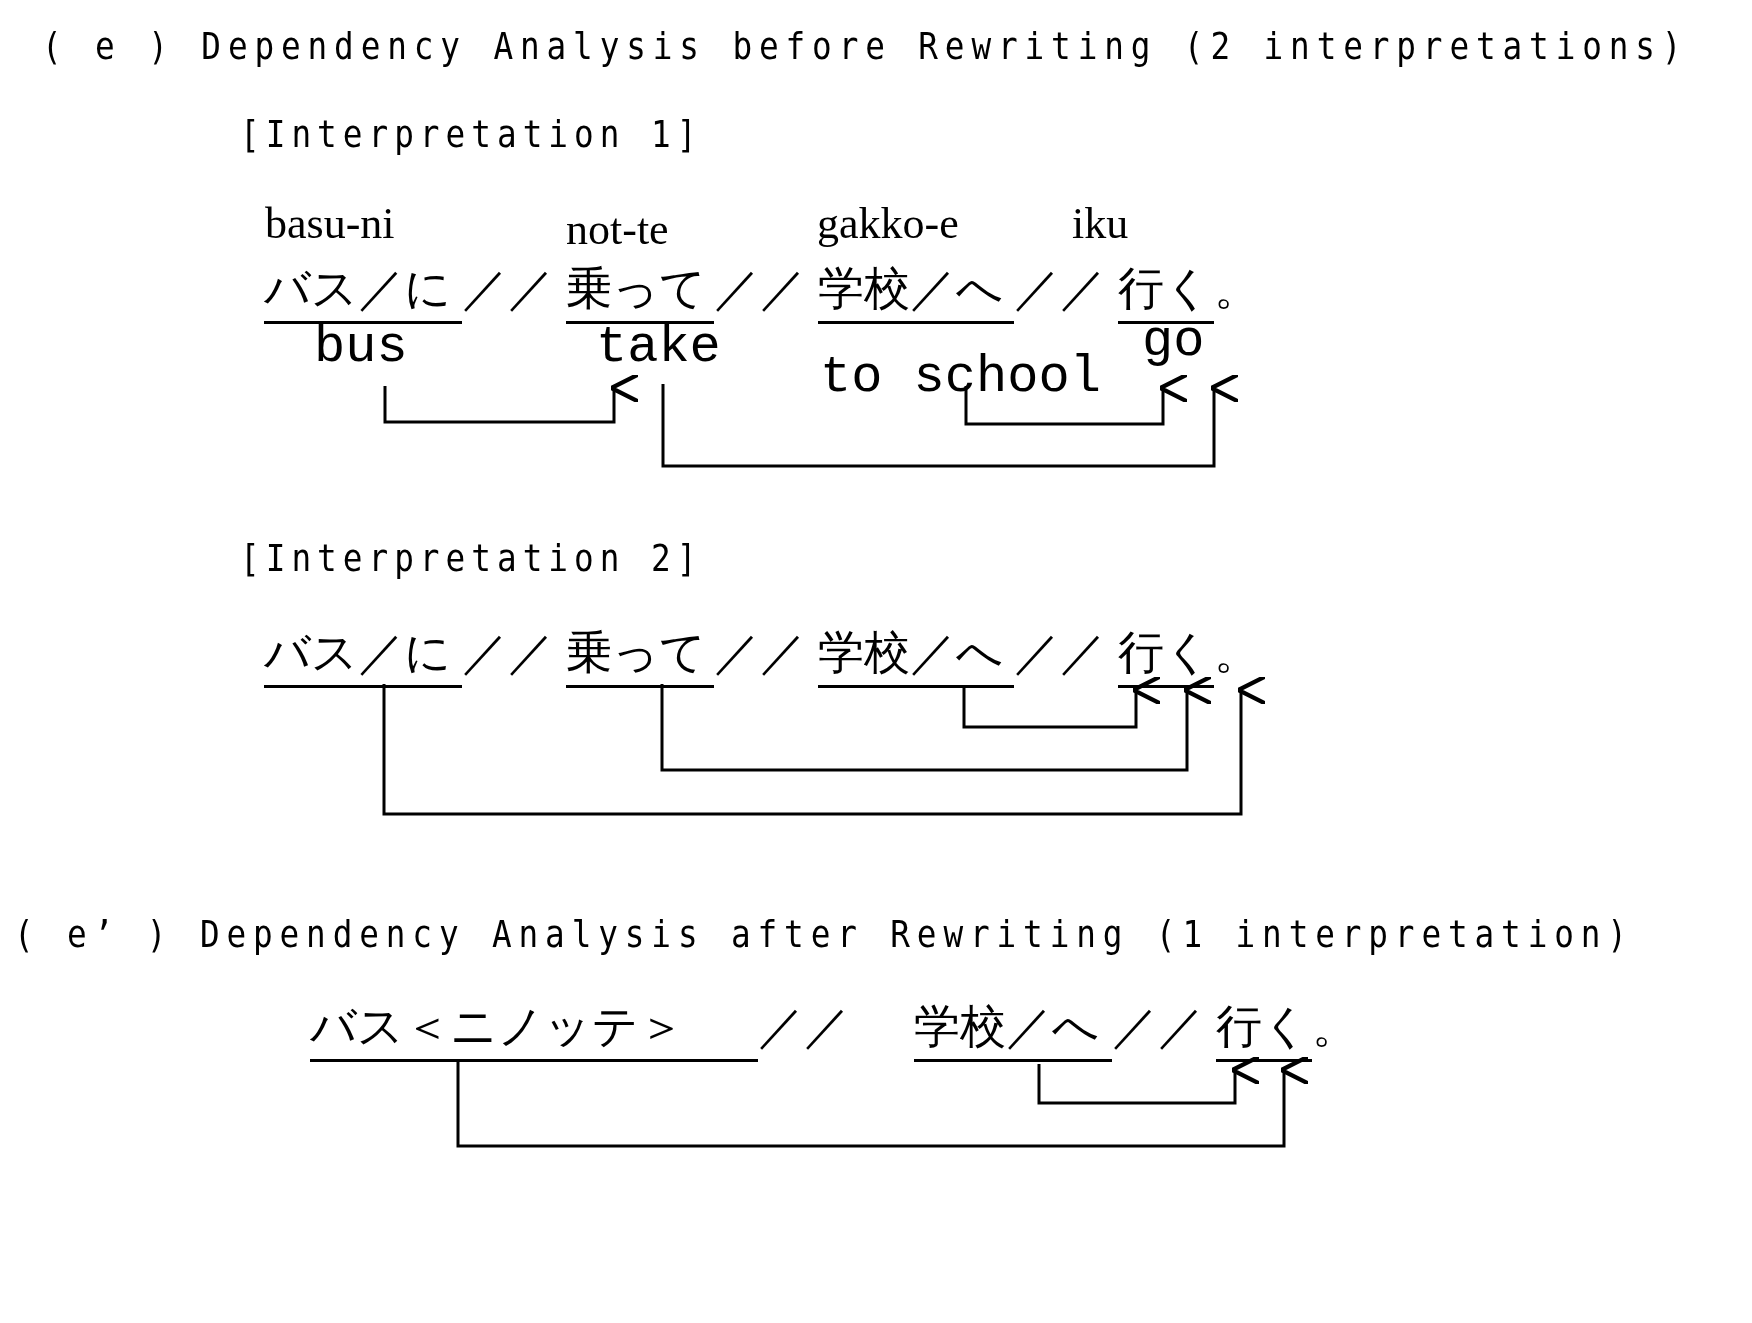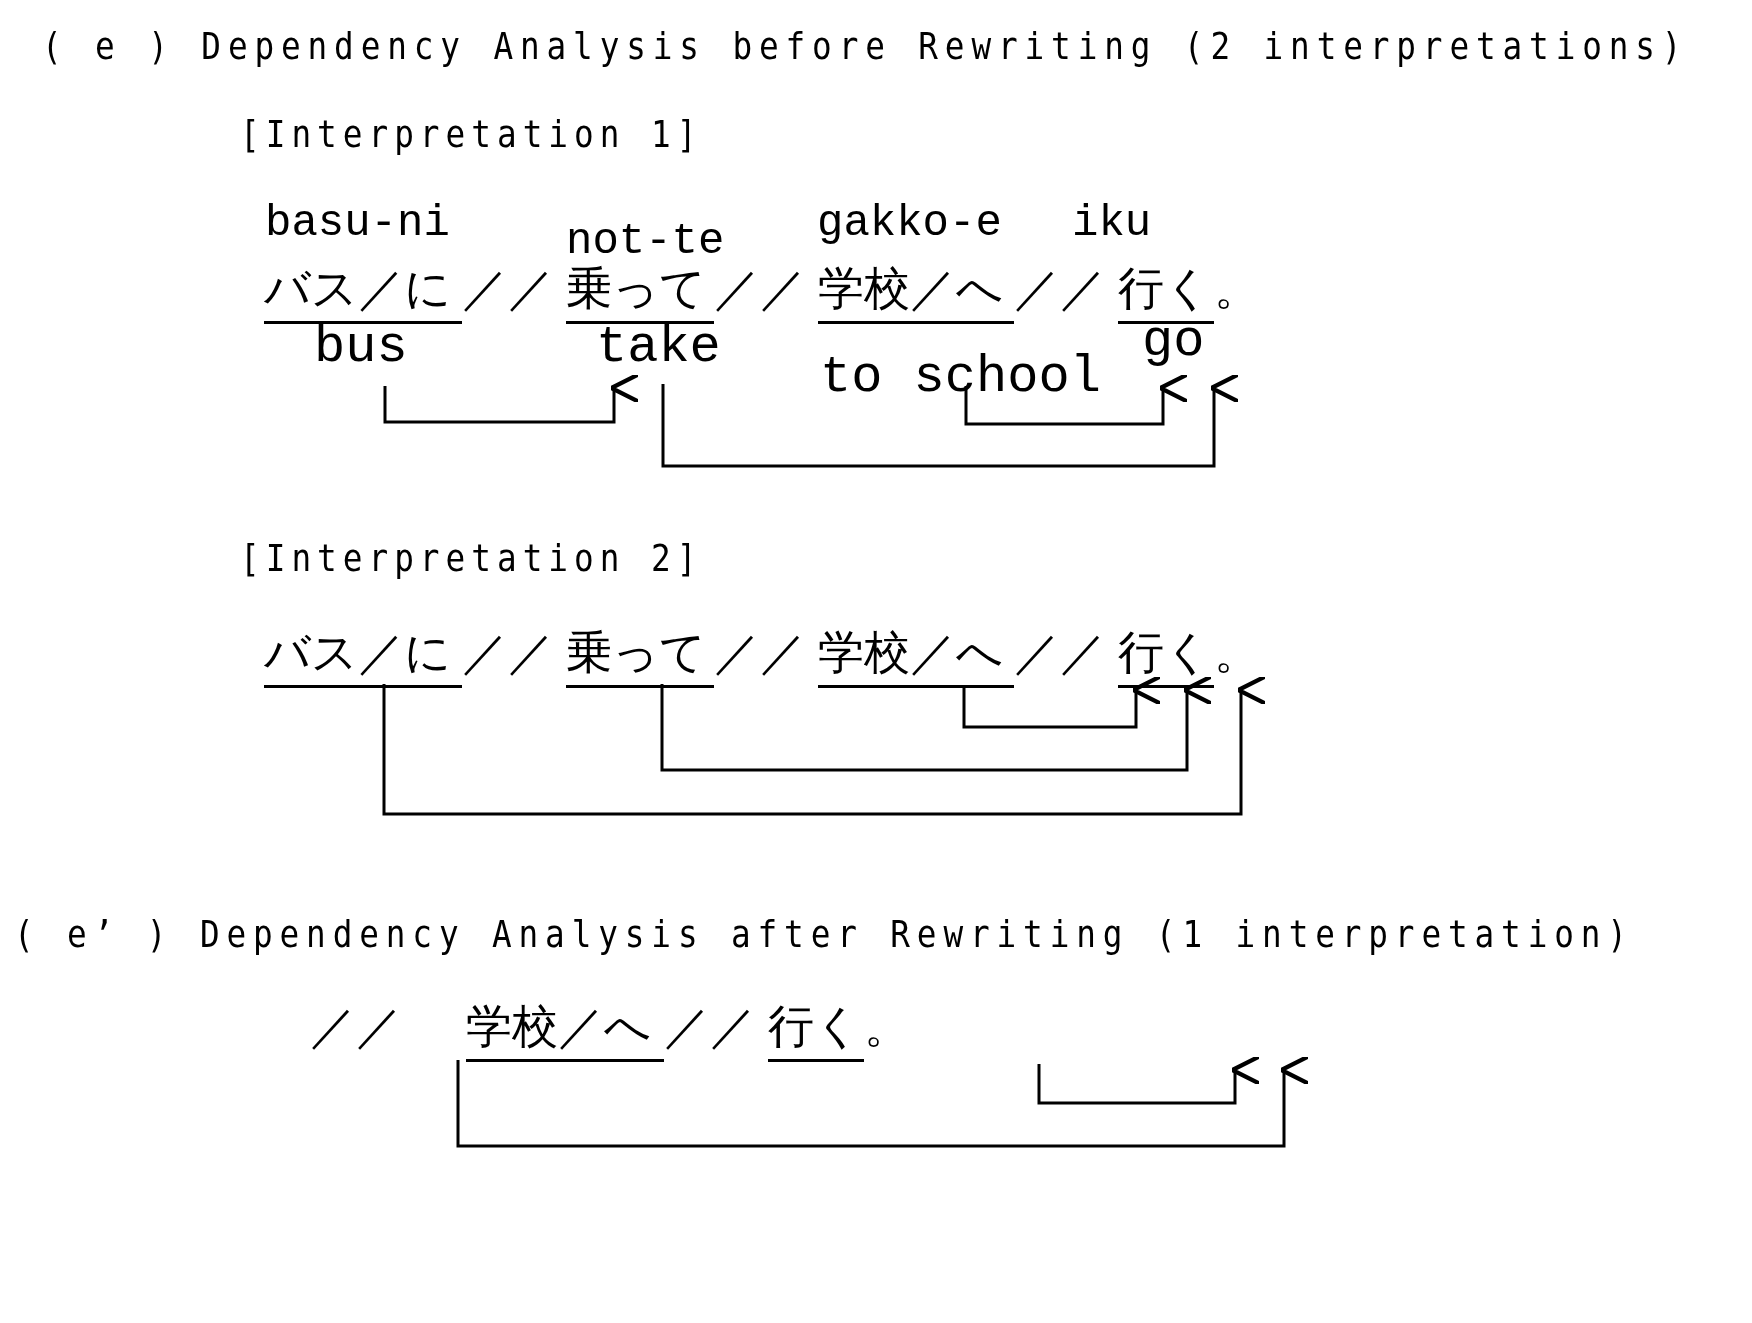--- a/index.html
+++ b/index.html
@@ -1,37 +1,37 @@
 <!DOCTYPE html>
 <html><head>
 <meta charset="utf-8">
 <style>
   html, body { margin: 0; padding: 0; background: #ffffff; }
   body { width: 1752px; height: 1323px; position: relative; overflow: hidden; color: #000; }
   .abs { position: absolute; white-space: pre; }
   .heading { font-family: "DejaVu Sans Mono", monospace; font-size: 38px; letter-spacing: 8px; transform: scaleX(0.86); transform-origin: left top; }
   .subheading { font-family: "DejaVu Sans Mono", monospace; font-size: 38px; letter-spacing: 7px; transform: scaleX(0.86); transform-origin: left top; }
-  .roman { font-family: Liberation Mono, monospace; font-size: 44px; }
+  .roman { font-family: Liberation Serif, serif; font-size: 44px; }
   .gloss { font-family: "Liberation Mono", monospace; font-size: 52px; }
   .jp { font-family: "DejaVu Sans", sans-serif; font-size: 46px; display: flex; align-items: flex-end; }
   .seg { position: relative; display: inline-block; margin-top: 6px; }
   .seg.ul::after { content: ""; position: absolute; left: 0; right: 0; bottom: -4px; height: 3px; background: #000; }
   svg.arrows { position: absolute; left: 0; top: 0; width: 1752px; height: 1323px; pointer-events: none; }
   svg.arrows line, svg.arrows polyline { stroke: #000; stroke-width: 3; fill: none; }
 </style>
 </head>
 <body>
 
 <div class="abs heading" style="left:42px; top:24px;">( e ) Dependency Analysis before Rewriting (2 interpretations)</div>
 
 <div class="abs subheading" style="left:240px; top:112px;">[Interpretation 1]</div>
 
 <div>
   <div class="abs roman" style="left:265px; top:198px;">basu-ni</div>
-  <div class="abs roman" style="left:566px; top:216px;">not-te</div>
+  <div class="abs roman" style="left:566px; top:204px;">not-te</div>
   <div class="abs roman" style="left:817px; top:198px;text-align:center;">gakko-e</div>
   <div class="abs roman" style="left:1072px; top:198px;">iku</div>
 </div>
 
 <div class="abs jp" style="left:264px; top:252px;">
   <span class="seg ul" style="width:198px;">バス／に</span>
   <span class="seg" style="width:104px;">／／</span>
   <span class="seg ul" style="width:148px;">乗って</span>
   <span class="seg" style="width:104px;">／／</span>
   <span class="seg ul" style="width:196px;">学校／へ</span>
@@ -56,20 +56,21 @@
   <span class="seg" style="width:104px;">／／</span>
   <span class="seg ul" style="width:196px;">学校／へ</span>
   <span class="seg" style="width:104px;">／／</span>
   <span class="seg ul" style="width:96px;">行く</span>
   <span class="seg">。</span>
 </div>
 
 <div class="abs heading" style="left:14px; top:912px;">( e’ ) Dependency Analysis after Rewriting (1 interpretation)</div>
 
 <div class="abs jp" style="left:310px; top:990px;">
+  <span class="seg ul" style="width:448px;">バス＜ニノッテ＞</span>
   <span class="seg" style="width:156px;">／／</span>
   <span class="seg ul" style="width:198px;">学校／へ</span>
   <span class="seg" style="width:104px;">／／</span>
   <span class="seg ul" style="width:96px;">行く</span>
   <span class="seg">。</span>
 </div>
 
 <svg class="arrows" viewBox="0 0 1752 1323" xmlns="http://www.w3.org/2000/svg">
   <defs>
     <marker id="ah" viewBox="0 0 10 10" refX="5" refY="1" markerWidth="9" markerHeight="9" orient="auto-start-reverse">

